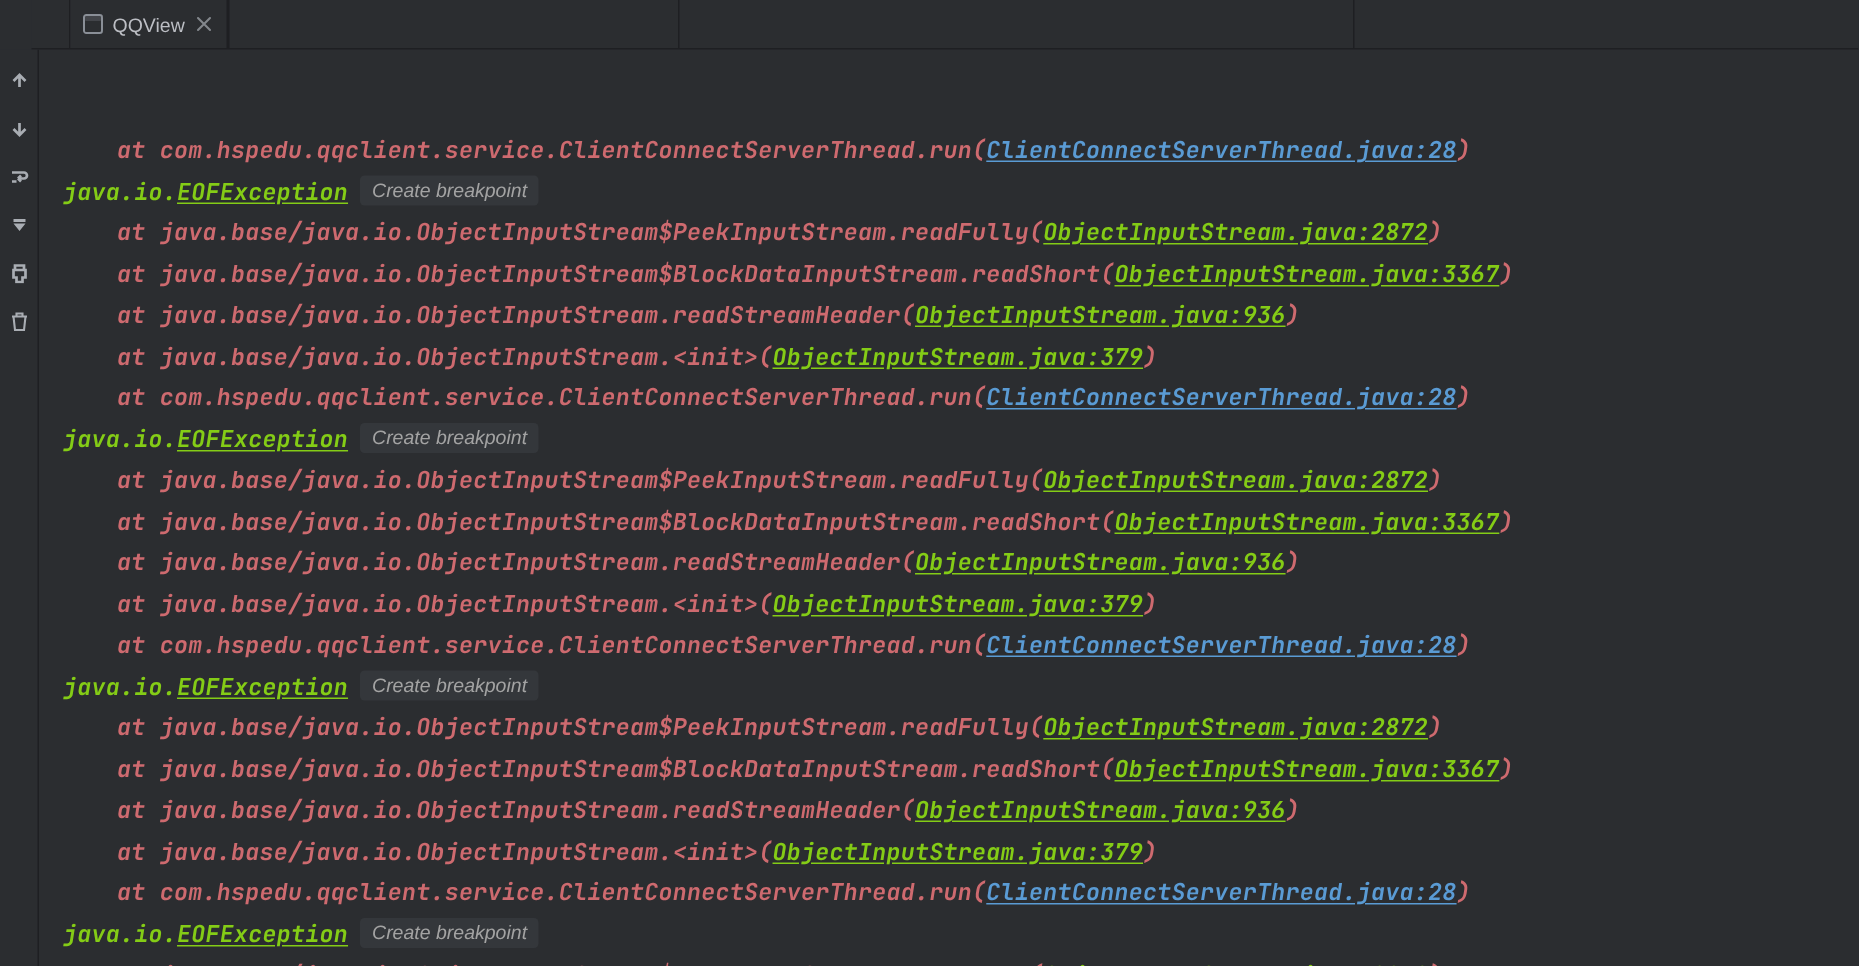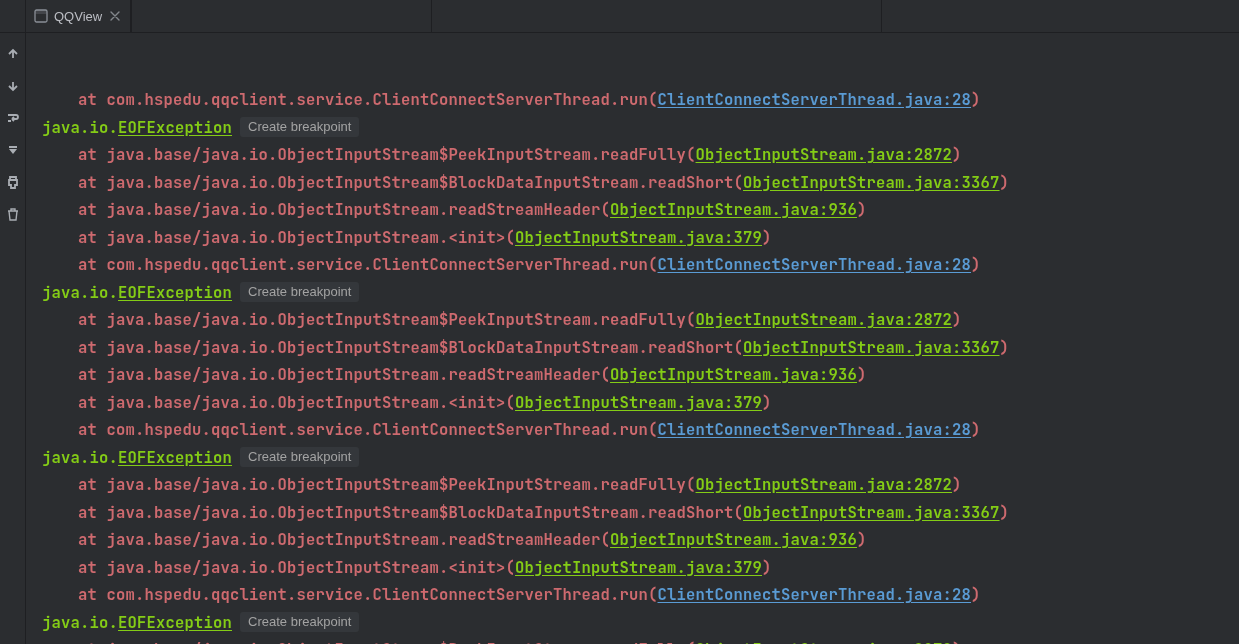--- a/index.html
+++ b/index.html
@@ -13,20 +13,21 @@
   }
   .root { display: flex; flex-direction: column; height: 100%; }
 
   
   .tabbar {
     height: 33px;
     background: #2b2d30;
     border-bottom: 1px solid #1e1f22;
     display: flex;
     align-items: stretch;
+    margin-left: 21px;
   }
   .tabbar-left { width: 26px; border-right: 1px solid #1e1f22; }
   .tab {
     display: flex;
     align-items: center;
     padding: 0 10px 0 8px;
     gap: 6px;
     border-right: 1px solid #1e1f22;
     background: #2b2d30;
     font-size: 13px;
@@ -67,20 +68,21 @@
     flex: 1;
     overflow: hidden;
     padding: 8px 0 0 16px;
     font-family: "JetBrains Mono", "Consolas", "Menlo", monospace;
     font-size: 15.5px;
     line-height: 27.5px;
     letter-spacing: 0.2px;
     font-weight: 600;
     white-space: pre;
     position: relative;
+    font-style: italic;
   }
   .console-inner { position: relative; top: -10px; }
 
   .err { color: #ce6a6f; }
   .link-gray {
     color: #84cc16;
     text-decoration: underline;
     text-underline-offset: 2px;
   }
   .link-blue {

